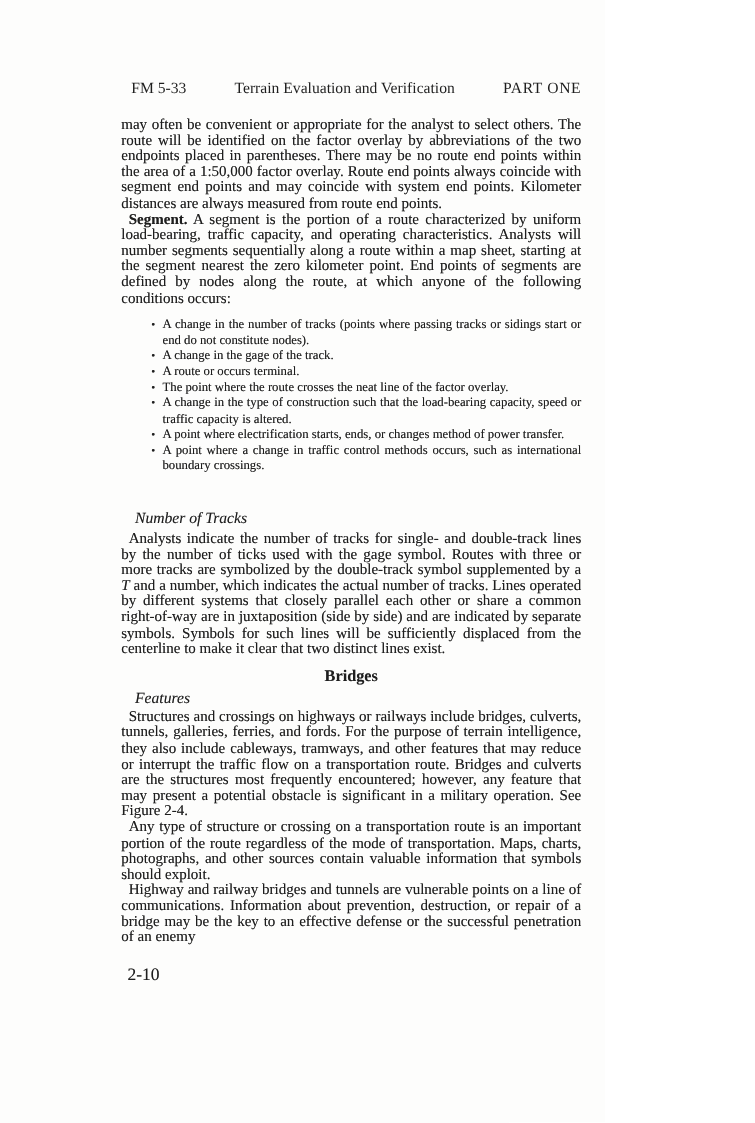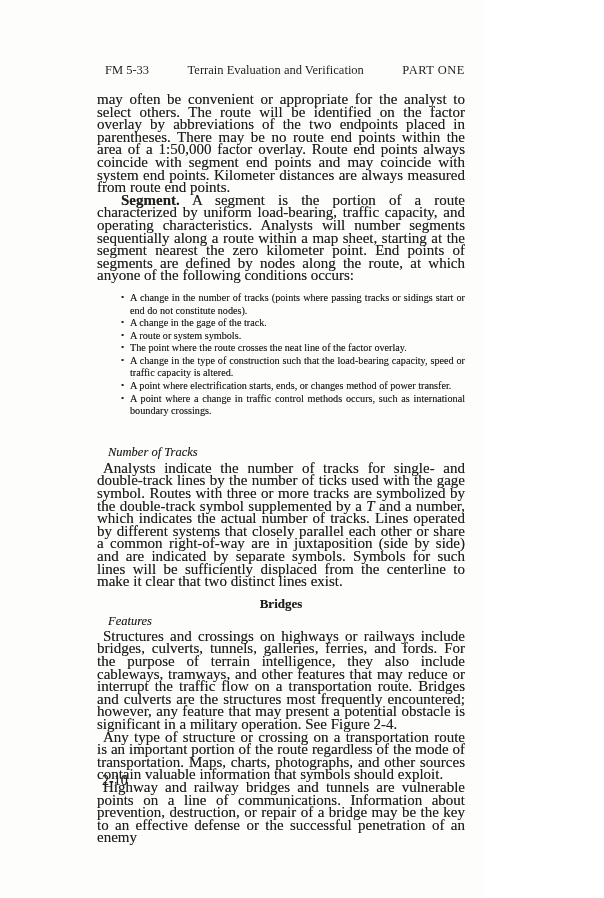--- a/index.html
+++ b/index.html
@@ -29,21 +29,21 @@
     line-height: 14px;
     margin-bottom: 16px;
     white-space: nowrap;
   }
   .doc-header .h-left { padding-left: 8px; }
   .doc-header .h-center { flex: 1; text-align: center; }
   .doc-header .h-right { letter-spacing: 0.5px; margin-top: 20px; }
 
   p.body-par {
     margin: 0;
-    font-size: 15px;
+    font-size: 12px;
     line-height: 12.6px;
     text-align: justify;
     text-shadow: 0 0 0.3px rgba(30,30,30,0.55);
   }
   .indent { text-indent: 6px; }
   .mt-par   { margin-top: 17px; }
   .mt-small { margin-top: 15px; }
 
   ul.conditions {
     margin: 10px 0 0 0;
@@ -80,21 +80,21 @@
 
   .section-heading {
     margin: 9px 0 2px 0;
     font-size: 13px;
     line-height: 14px;
     font-weight: bold;
     text-align: center;
     text-shadow: 0 0 0.3px rgba(30,30,30,0.45);
   }
 
-  .lead-bold { font-weight: bold; margin-left: 18px; }
+  .lead-bold { font-weight: bold; }
   .italic-run { font-style: italic; }
 
   .page-number {
     position: absolute;
     left: 102px;
     top: 774px;
     font-size: 14px;
     line-height: 14px;
     text-shadow: 0 0 0.3px rgba(30,30,30,0.45);
   }
@@ -111,21 +111,21 @@
       <span class="h-right">PART ONE</span>
     </div>
 
     <p class="body-par">may often be convenient or appropriate for the analyst to select others. The route will be identified on the factor overlay by abbreviations of the two endpoints placed in parentheses. There may be no route end points within the area of a 1:50,000 factor overlay. Route end points always coincide with segment end points and may coincide with system end points. Kilometer distances are always measured from route end points.</p>
 
     <p class="body-par indent mt-par"><span class="lead-bold">Segment.</span> <span>A segment is the portion of a route characterized by uniform load-bearing, traffic capacity, and operating characteristics. Analysts will number segments sequentially along a route within a map sheet, starting at the segment nearest the zero kilometer point. End points of segments are defined by nodes along the route, at which anyone of the following conditions occurs:</span></p>
 
     <ul class="conditions">
       <li>A change in the number of tracks (points where passing tracks or sidings start or end do not constitute nodes).</li>
       <li>A change in the gage of the track.</li>
-      <li>A route or system symbols.</li>
+      <li>A route or occurs terminal.</li>
       <li>The point where the route crosses the neat line of the factor overlay.</li>
       <li>A change in the type of construction such that the load-bearing capacity, speed or traffic capacity is altered.</li>
       <li>A point where electrification starts, ends, or changes method of power transfer.</li>
       <li>A point where a change in traffic control methods occurs, such as international boundary crossings.</li>
     </ul>
 
     <h3 class="sub-heading heading-tracks">Number of Tracks</h3>
 
     <p class="body-par indent"><span>Analysts indicate the number of tracks for single- and double-track lines by the number of ticks used with the gage symbol. Routes with three or more tracks are symbolized by the double-track symbol supplemented by a </span><span class="italic-run">T</span><span> and a number, which indicates the actual number of tracks. Lines operated by different systems that closely parallel each other or share a common right-of-way are in juxtaposition (side by side) and are indicated by separate symbols. Symbols for such lines will be sufficiently displaced from the centerline to make it clear that two distinct lines exist.</span></p>
 

